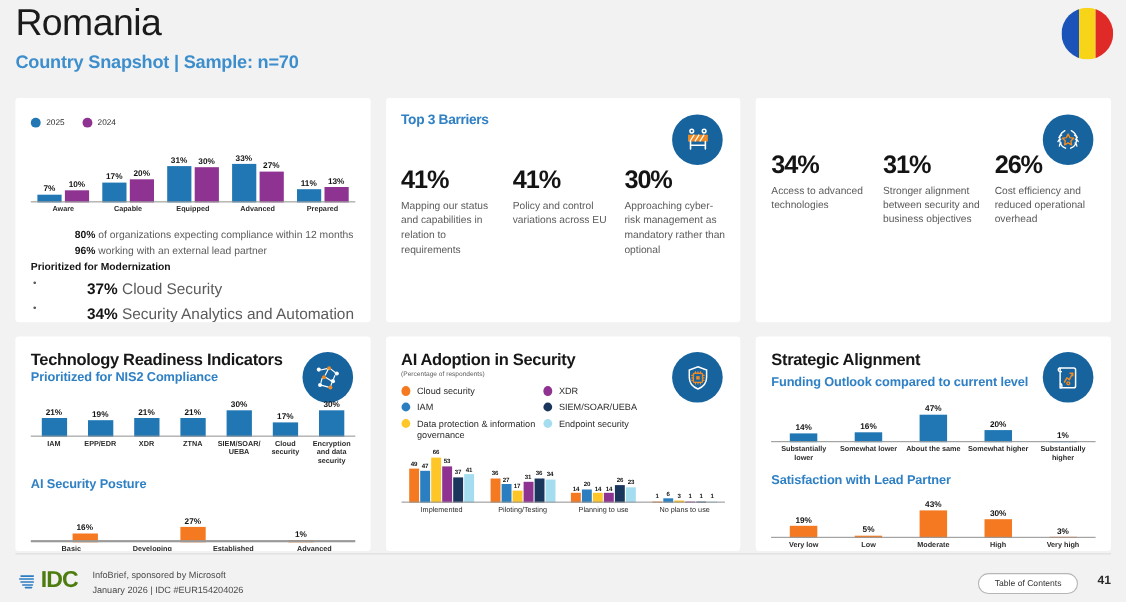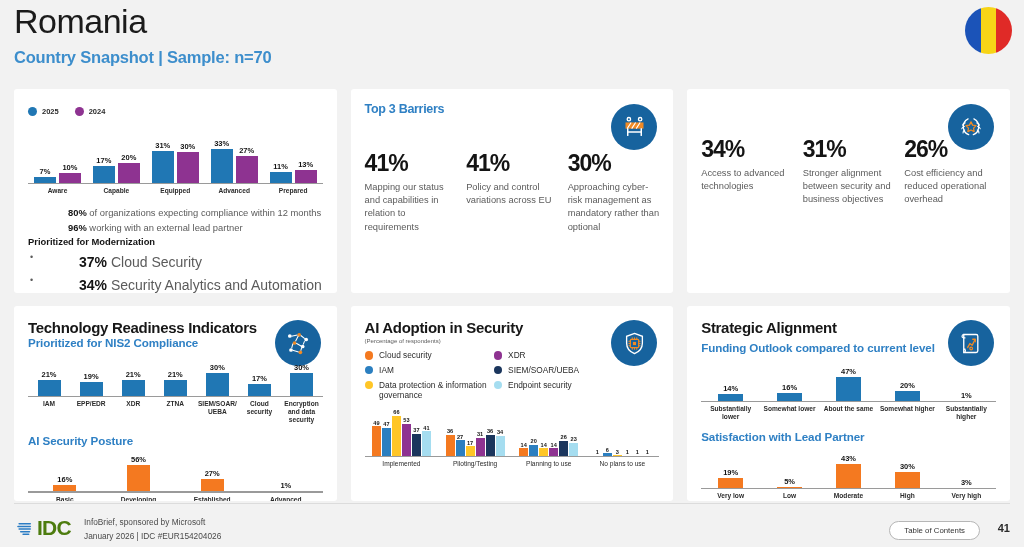--- a/index.html
+++ b/index.html
@@ -42,21 +42,21 @@
     position: absolute; width: 46px; height: 46px; border-radius: 50%;
     background: #17639e; display: flex; align-items: center; justify-content: center;
   }
   .r1 .badge { right: 16px; top: 15px; }
   .r2 .badge { right: 16px; top: 14px; }
 
   
   .legend-row { display: flex; gap: 16px; align-items: center; margin-top: 5px; }
   .lg { display: flex; align-items: center; gap: 5px; }
   .dot { width: 9px; height: 9px; border-radius: 50%; display: block; }
-  .lg span.txt { font-size: 7.5px; font-weight: 700; color: #2b2b2b; }
+  .lg span.txt { font-size: 7.5px; font-weight: 400; color: #2b2b2b; }
 
   
   .chart { position: relative; }
   .axis { position: absolute; left: 0; right: 0; bottom: 0; height: 1.5px; background: #9a9a9a; }
   .groups { display: flex; align-items: flex-end; height: 100%; }
   .grp { flex: 1 1 0; display: flex; align-items: flex-end; justify-content: center; gap: 3px; height: 100%; }
   .bar-wrap { display: flex; flex-direction: column; justify-content: flex-end; align-items: center; height: 100%; }
   .bar-val { font-size: 7.5px; font-weight: 700; color: #141414; margin-bottom: 1px; white-space: nowrap; }
   .bar { width: 22px; }
   .xlabels { display: flex; margin-top: 3px; }
@@ -341,26 +341,20 @@
           </div>
 
         <div class="sub-blue" style="margin-top:9px;">AI Security Posture</div>
 
         <div class="chart" id="tech2-chart" style="height:40px; margin-top:6px;">
           <div class="groups">
               <div class="grp">
                 <div class="bar-wrap">
                   <div class="bar-val">16%</div>
                   <div class="bar" style="background: rgb(244, 121, 32); height: 8px; width: 23px;"></div>
-                </div>
-              </div>
-              <div class="grp">
-                <div class="bar-wrap">
-                  <div class="bar-val">56%</div>
-                  <div class="bar" style="background: rgb(244, 121, 32); height: 28px; width: 23px;"></div>
                 </div>
               </div>
               <div class="grp">
                 <div class="bar-wrap">
                   <div class="bar-val">27%</div>
                   <div class="bar" style="background: rgb(244, 121, 32); height: 13.5px; width: 23px;"></div>
                 </div>
               </div>
               <div class="grp">
                 <div class="bar-wrap">

